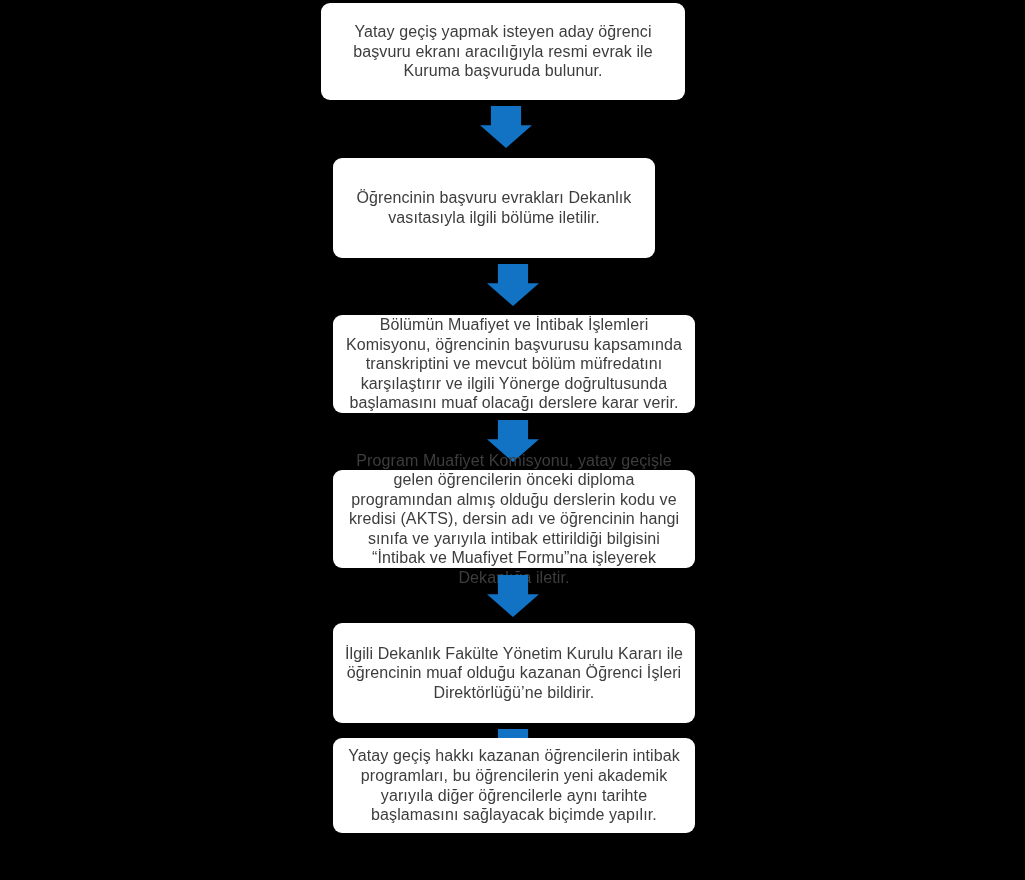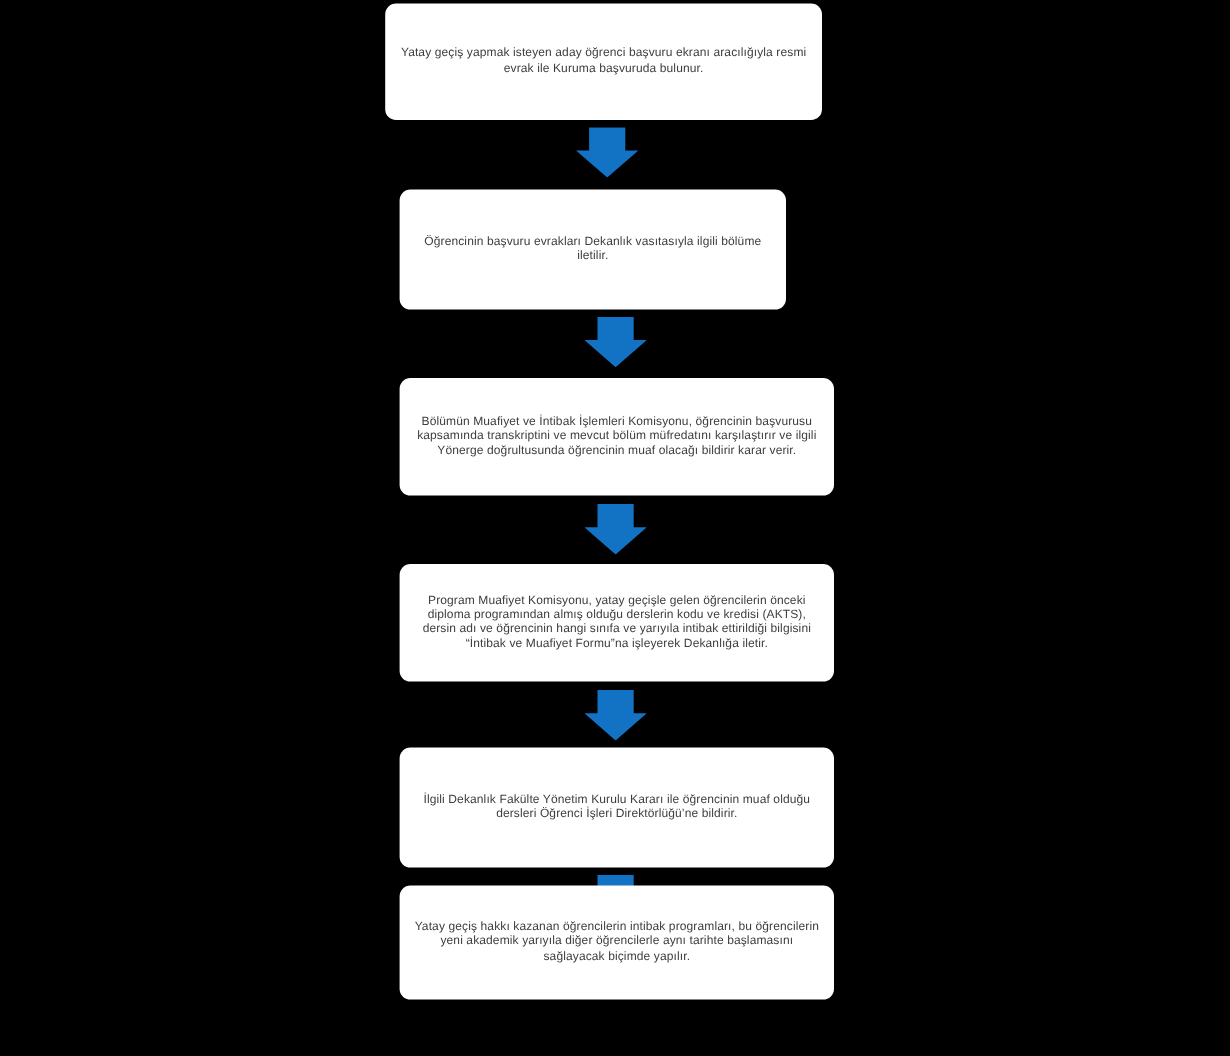--- a/index.html
+++ b/index.html
@@ -13,21 +13,21 @@
     height: 880px;
     background: var(--background, #000000);
     overflow: hidden;
     font-family: "Liberation Sans", "DejaVu Sans", sans-serif;
   }
   .box {
     position: absolute;
     background: var(--box-fill, #ffffff);
     border-radius: 9px;
     color: var(--box-text, #3d3d3d);
-    font-size: 10px;
+    font-size: 16px;
     line-height: 1.22;
     text-align: center;
     display: flex;
     align-items: center;
     justify-content: center;
     padding: 4px 10px;
     box-sizing: border-box;
     letter-spacing: 0.1px;
   }
   .arrow {
@@ -62,33 +62,33 @@
 
   <div class="arrow arrow1"></div>
 
   <div class="box box2">
     <span>Öğrencinin başvuru evrakları Dekanlık vasıtasıyla ilgili bölüme iletilir.</span>
   </div>
 
   <div class="arrow arrow2"></div>
 
   <div class="box box3">
-    <span>Bölümün Muafiyet ve İntibak İşlemleri Komisyonu, öğrencinin başvurusu kapsamında transkriptini ve mevcut bölüm müfredatını karşılaştırır ve ilgili Yönerge doğrultusunda öğrencinin muaf olacağı bildirir karar verir.</span>
+    <span>Bölümün Muafiyet ve İntibak İşlemleri Komisyonu, öğrencinin başvurusu kapsamında transkriptini ve mevcut bölüm müfredatını karşılaştırır ve ilgili Yönerge doğrultusunda başlamasını muaf olacağı derslere karar verir.</span>
   </div>
 
   <div class="arrow arrow3"></div>
 
   <div class="box box4">
     <span>Program Muafiyet Komisyonu, yatay geçişle gelen öğrencilerin önceki diploma programından almış olduğu derslerin kodu ve kredisi (AKTS), dersin adı ve öğrencinin hangi sınıfa ve yarıyıla intibak ettirildiği bilgisini “İntibak ve Muafiyet Formu”na işleyerek Dekanlığa iletir.</span>
   </div>
 
   <div class="arrow arrow4"></div>
 
   <div class="box box5">
-    <span>İlgili Dekanlık Fakülte Yönetim Kurulu Kararı ile öğrencinin muaf olduğu dersleri Öğrenci İşleri Direktörlüğü’ne bildirir.</span>
+    <span>İlgili Dekanlık Fakülte Yönetim Kurulu Kararı ile öğrencinin muaf olduğu kazanan Öğrenci İşleri Direktörlüğü’ne bildirir.</span>
   </div>
 
   <div class="arrow arrow5"></div>
 
   <div class="box box6">
     <span>Yatay geçiş hakkı kazanan öğrencilerin intibak programları, bu öğrencilerin yeni akademik yarıyıla diğer öğrencilerle aynı tarihte başlamasını sağlayacak biçimde yapılır.</span>
   </div>
 
 </div>
 

